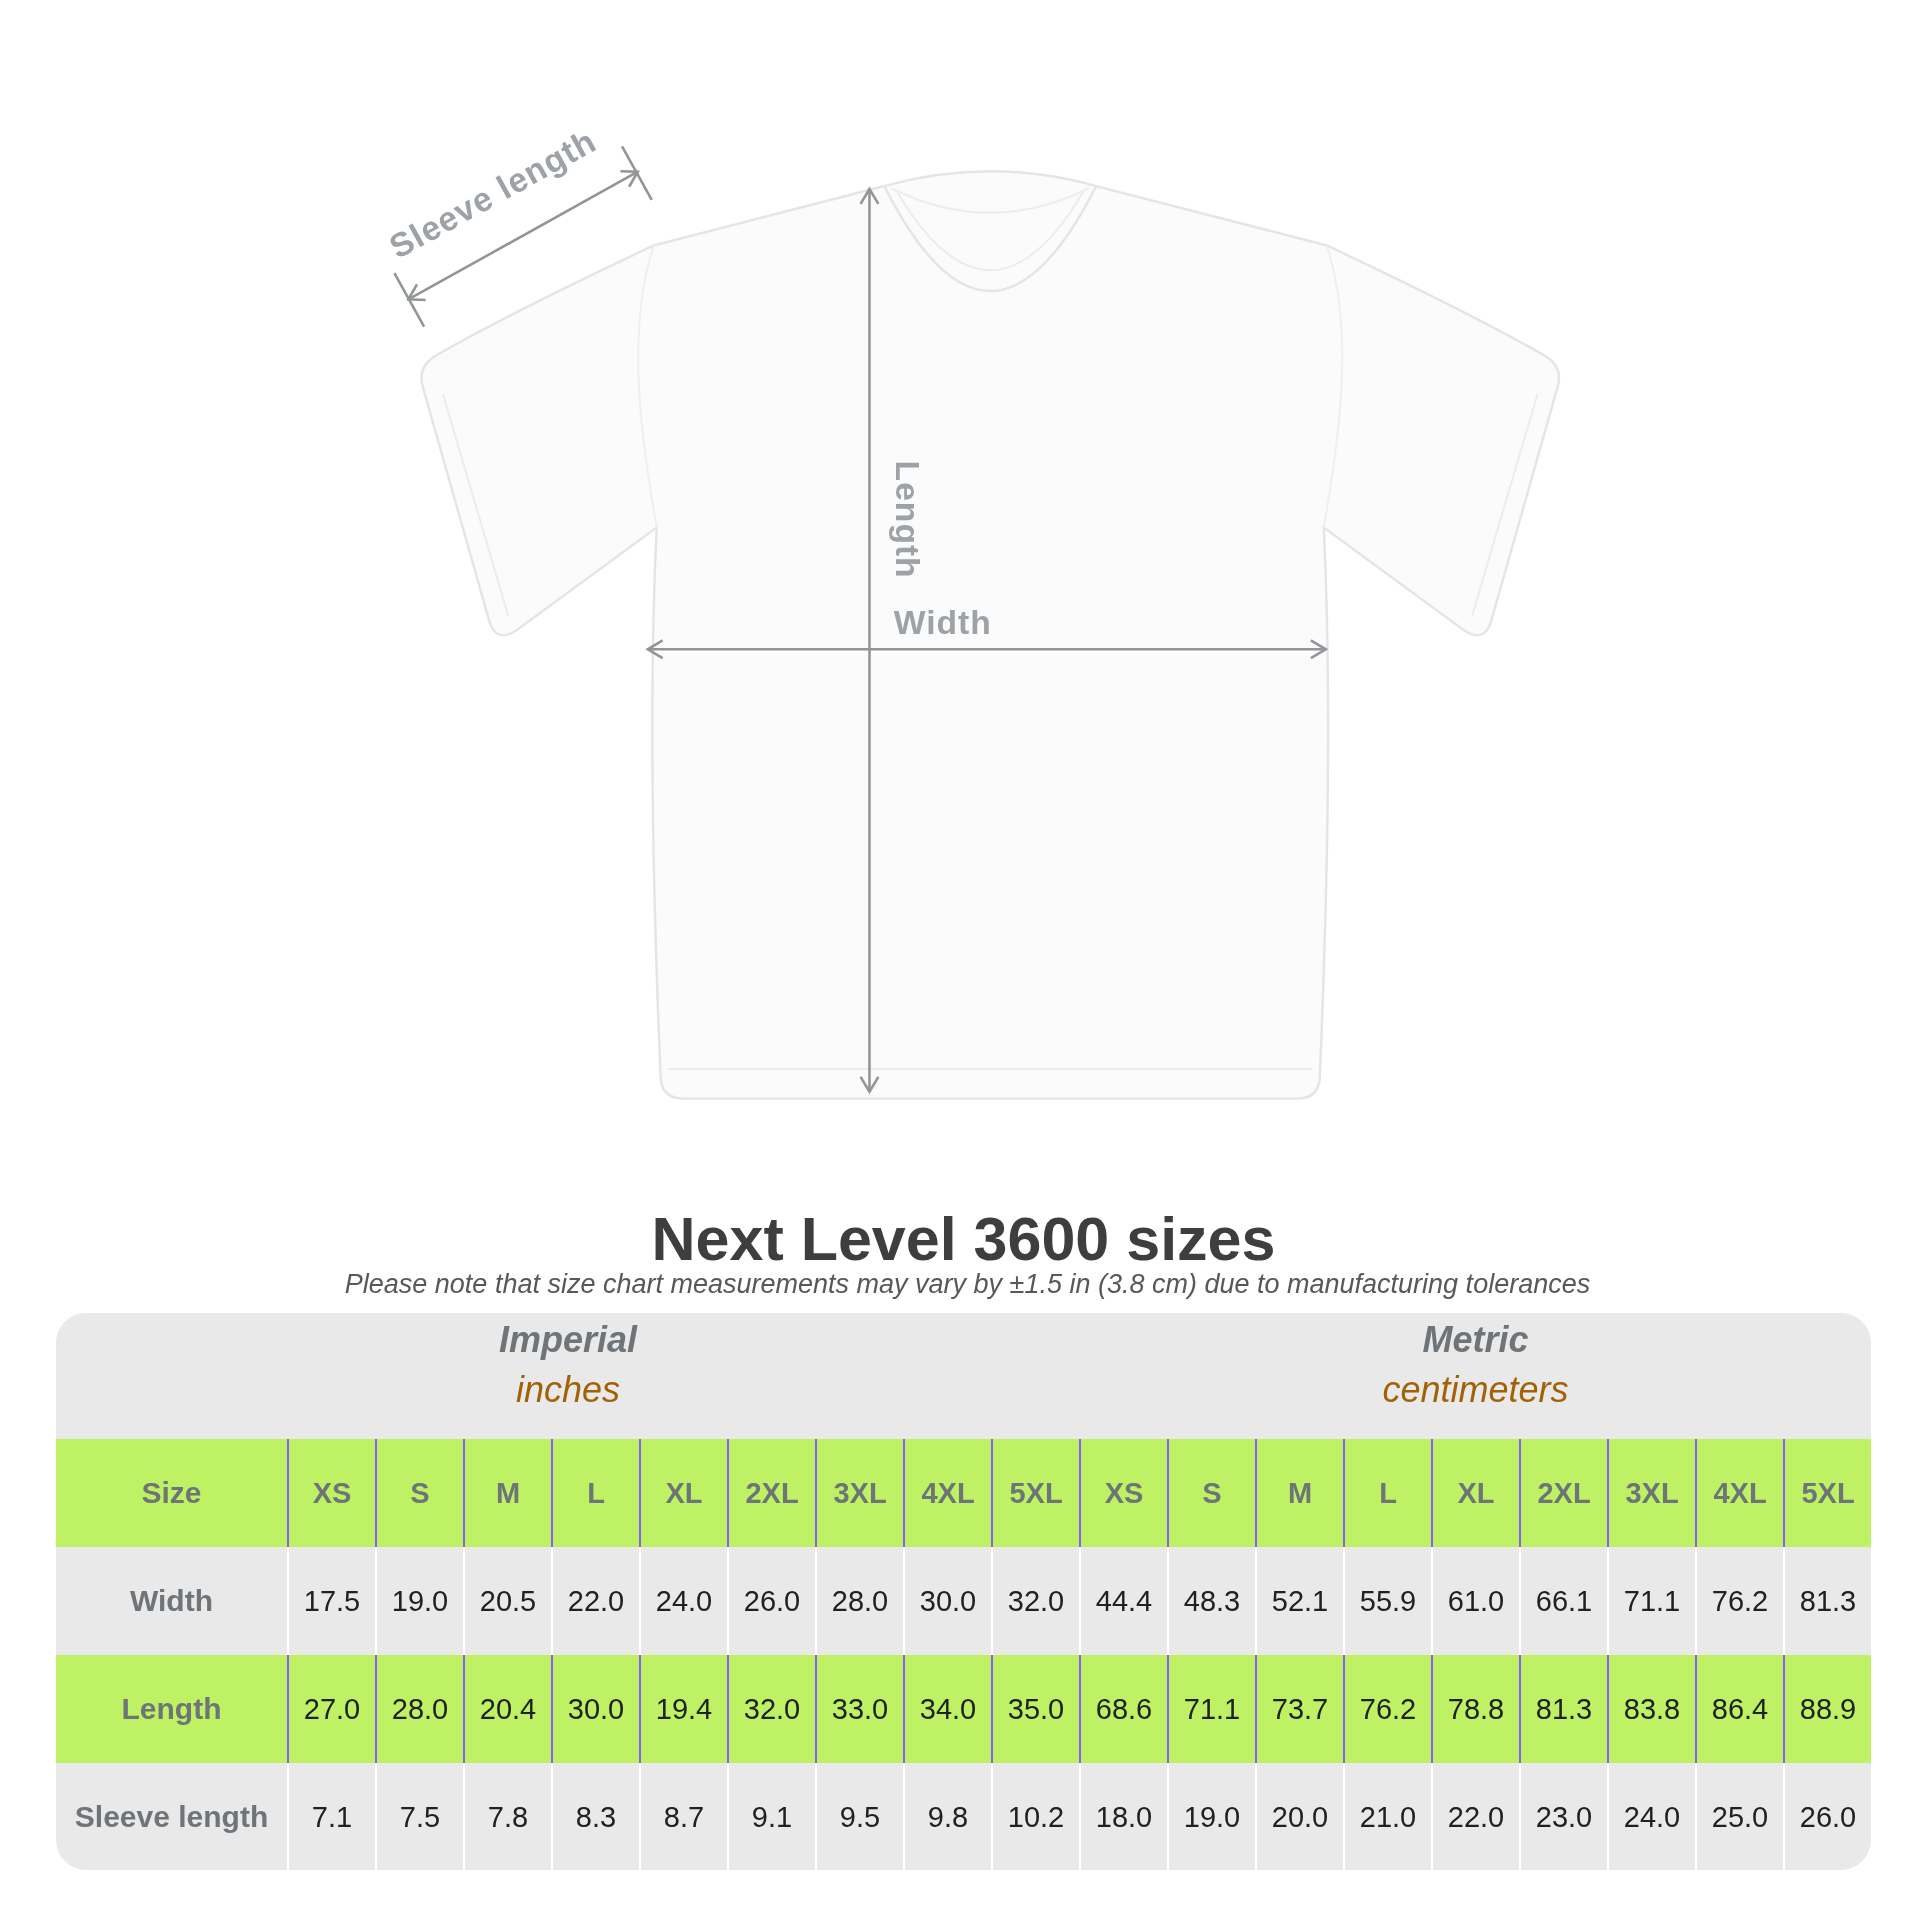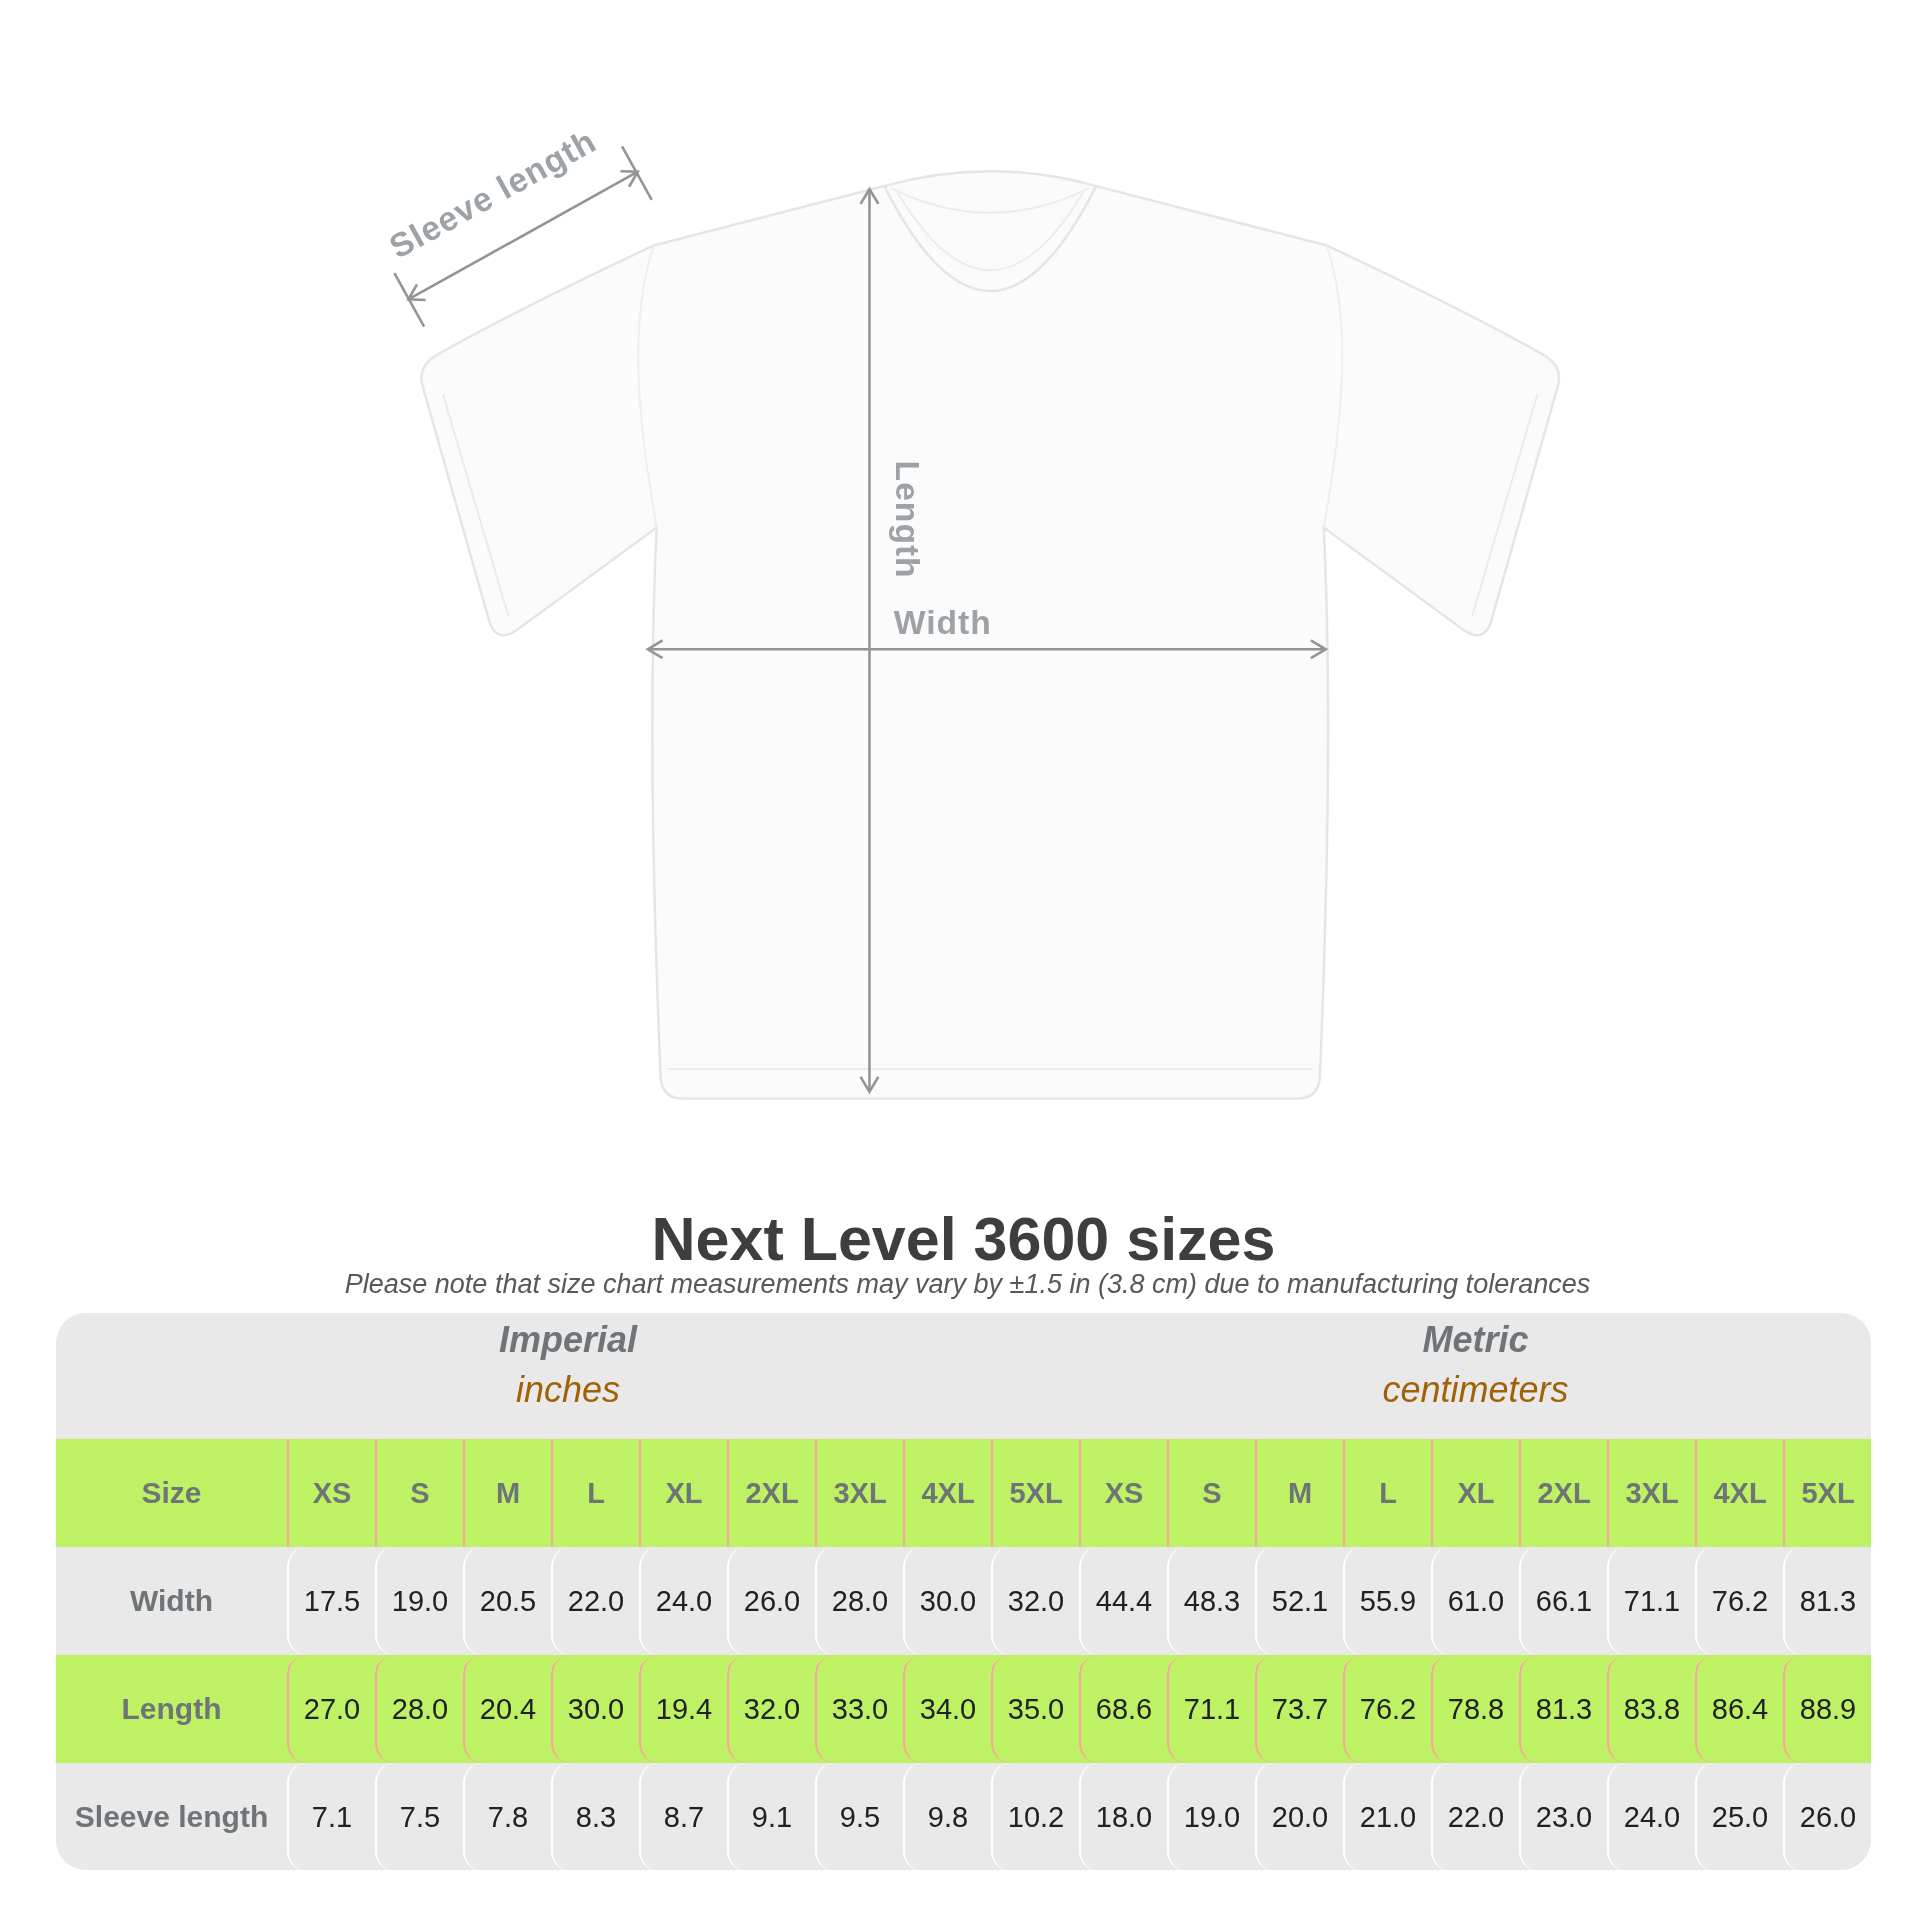--- a/index.html
+++ b/index.html
@@ -31,25 +31,25 @@
   .unit-group {
     display:flex; flex-direction:column; align-items:center;
     padding-top:6px; color:#6e7478;
   }
   .unit-name { font-size:36px; font-weight:bold; font-style:italic; }
   .unit-sub  { font-size:36px; font-style:italic; margin-top:8px; color:#a16207; }
   .t-row { display:grid; grid-template-columns:231px repeat(18,1fr); height:108px; }
   .row-gray  { background:#e9e9e9; }
   .row-white { background:#bef264; }
   .cell { display:flex; align-items:center; justify-content:center; font-size:29px; }
-  .row-white .cell:not(:first-child) { border-left:2px solid #fca5a5; }
+  .row-white .cell:not(:first-child) { border-left:2px solid #8b5cf6; }
   .row-gray  .cell:not(:first-child) { border-left:2px solid #ffffff; }
   .label-cell { font-weight:bold; color:#6e7478; font-size:30px; }
   .size-cell  { font-weight:bold; color:#6e7478; }
-  .value-cell { color:#202124;border-radius:20px; }
+  .value-cell { color:#202124; }
 </style>
 </head>
 <body>
 
 <svg class="diagram-svg" width="1927" height="1158" viewBox="0 0 1946 1170">
   <defs>
     <marker id="ah" viewBox="-18 -12 22 24" refX="-1" refY="0" markerWidth="22" markerHeight="24" markerUnits="userSpaceOnUse" orient="auto-start-reverse">
       <path d="M -15 -9 L 0 0 L -15 9" fill="none" stroke="#929597" stroke-width="2.6"></path>
     </marker>
   </defs>

